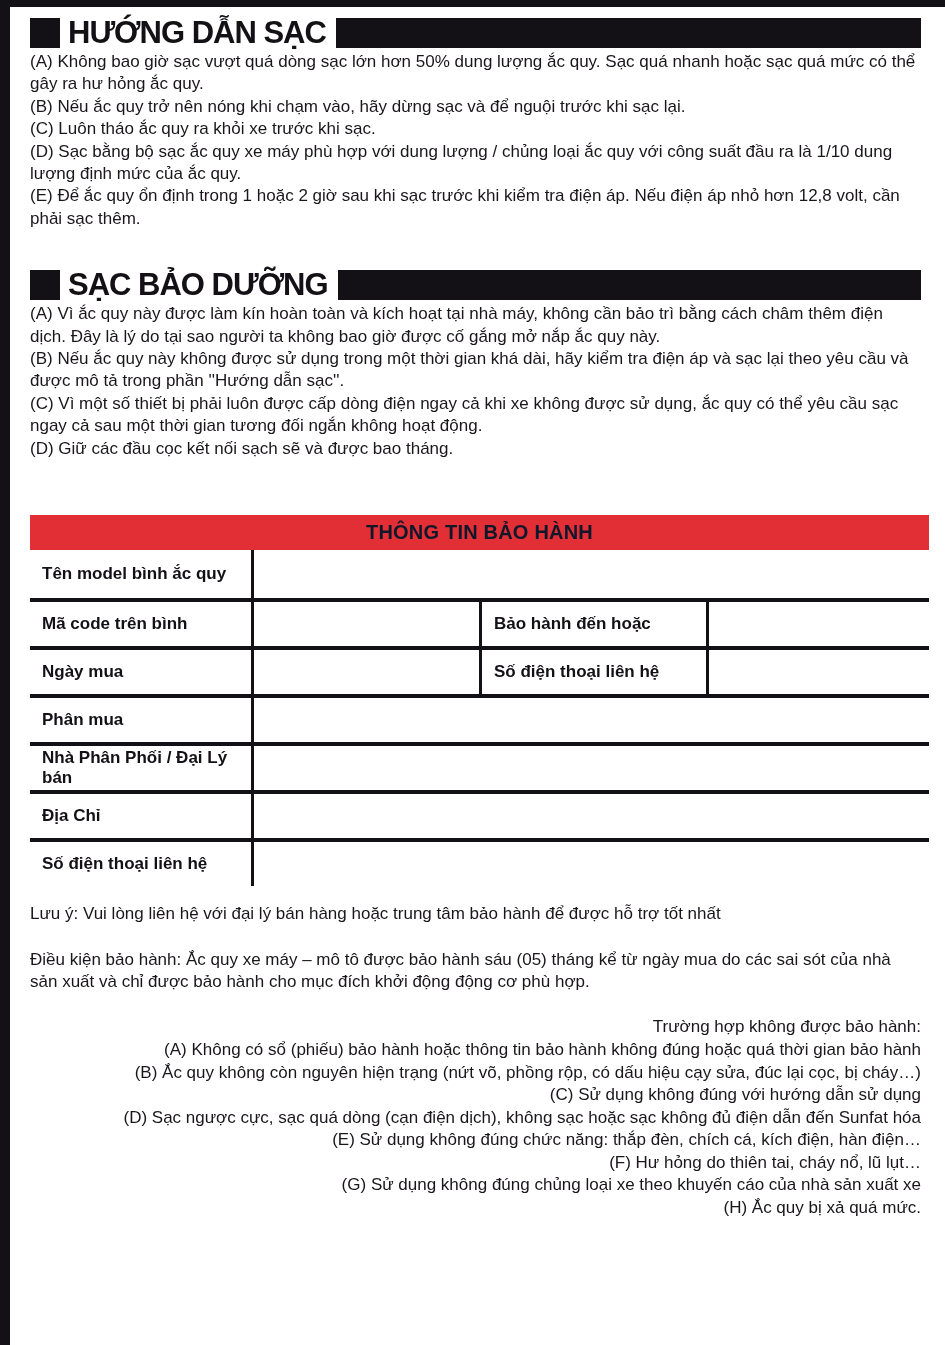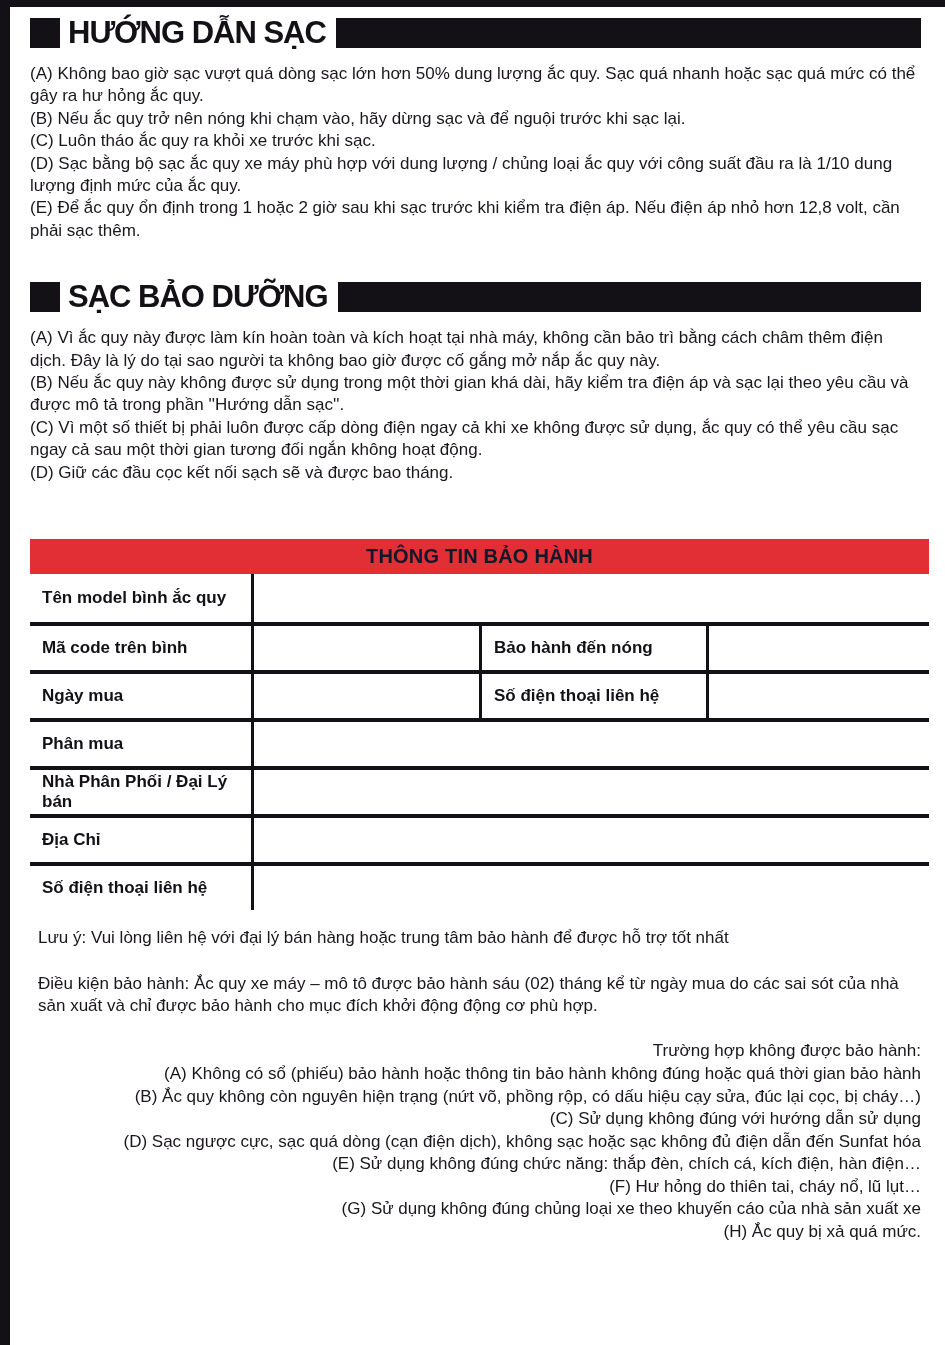--- a/index.html
+++ b/index.html
@@ -20,21 +20,21 @@
   .sec-header{display:flex;align-items:center;height:36px;margin-top:0;}
   .sec-header .sq{width:30px;height:30px;background:#131016;flex:0 0 auto;}
   .sec-title{
     font-weight:bold;font-size:31px;letter-spacing:-1px;
     padding:0 10px 0 8px;white-space:nowrap;line-height:36px;
     color:#131016;
   }
   .sec-header .bar{flex:1 1 auto;height:30px;background:#131016;}
 
   
-  .paras{margin-top:12px;}
+  .paras{margin-top:0;}
   .paras p{margin:0;font-size:17px;line-height:22.4px;color:#1a161c;text-align:left;}
 
   .gap-sec{height:37px;}
   .gap-table{height:55px;}
 
   
   .wtable{width:899px;}
   .wtable-title{
     height:35px;background:#e22f36;color:#0f172a;
     font-weight:bold;font-size:20px;line-height:35px;text-align:center;
@@ -44,21 +44,21 @@
   .wrow + .wrow{border-top:4px solid #131016;}
   .cell{box-sizing:border-box;display:flex;align-items:center;font-size:17px;}
   .cell.lbl{font-weight:bold;padding-left:12px;color:#131016;}
   .c1{width:224px;border-right:3px solid #131016;}
   .c2{width:228px;border-right:3px solid #131016;}
   .c3{width:227px;border-right:3px solid #131016;}
   .c4{flex:1 1 auto;}
   .cwide{flex:1 1 auto;}
 
   
-  .note{margin:8px;font-size:17px;line-height:22.4px;color:#1a161c;}
+  .note{margin:0;font-size:17px;line-height:22.4px;color:#1a161c;}
   .note-block{margin-top:17px;}
   .cond-block{margin-top:23px;}
   .excl-block{margin-top:23px;text-align:right;}
   .excl-block p{margin:0;font-size:17px;line-height:22.6px;color:#1a161c;}
 </style>
 </head>
 <body>
 
 <div class="page">
   <div class="edge-top"></div>
@@ -103,21 +103,21 @@
       <div class="wtable-title">THÔNG TIN BẢO HÀNH</div>
 
       <div class="wrow">
         <div class="cell lbl c1">Tên model bình ắc quy</div>
         <div class="cell cwide"></div>
       </div>
 
       <div class="wrow">
         <div class="cell lbl c1">Mã code trên bình</div>
         <div class="cell c2"></div>
-        <div class="cell lbl c3">Bảo hành đến nóng</div>
+        <div class="cell lbl c3">Bảo hành đến hoặc</div>
         <div class="cell c4"></div>
       </div>
 
       <div class="wrow">
         <div class="cell lbl c1">Ngày mua</div>
         <div class="cell c2"></div>
         <div class="cell lbl c3">Số điện thoại liên hệ</div>
         <div class="cell c4"></div>
       </div>
 
@@ -140,21 +140,21 @@
         <div class="cell lbl c1">Số điện thoại liên hệ</div>
         <div class="cell cwide"></div>
       </div>
     </div>
 
     <div class="note-block">
       <p class="note">Lưu ý: Vui lòng liên hệ với đại lý bán hàng hoặc trung tâm bảo hành để được hỗ trợ tốt nhất</p>
     </div>
 
     <div class="cond-block">
-      <p class="note">Điều kiện bảo hành: Ắc quy xe máy – mô tô được bảo hành sáu (02) tháng kể từ ngày mua do các sai sót của nhà sản xuất và chỉ được bảo hành cho mục đích khởi động động cơ phù hợp.</p>
+      <p class="note">Điều kiện bảo hành: Ắc quy xe máy – mô tô được bảo hành sáu (05) tháng kể từ ngày mua do các sai sót của nhà sản xuất và chỉ được bảo hành cho mục đích khởi động động cơ phù hợp.</p>
     </div>
 
     <div class="excl-block">
       <p>Trường hợp không được bảo hành:</p>
       <p>(A) Không có sổ (phiếu) bảo hành hoặc thông tin bảo hành không đúng hoặc quá thời gian bảo hành</p>
       <p>(B) Ắc quy không còn nguyên hiện trạng (nứt võ, phồng rộp, có dấu hiệu cạy sửa, đúc lại cọc, bị cháy…)</p>
       <p>(C) Sử dụng không đúng với hướng dẫn sử dụng</p>
       <p>(D) Sạc ngược cực, sạc quá dòng (cạn điện dịch), không sạc hoặc sạc không đủ điện dẫn đến Sunfat hóa</p>
       <p>(E) Sử dụng không đúng chức năng: thắp đèn, chích cá, kích điện, hàn điện…</p>
       <p>(F) Hư hỏng do thiên tai, cháy nổ, lũ lụt…</p>

